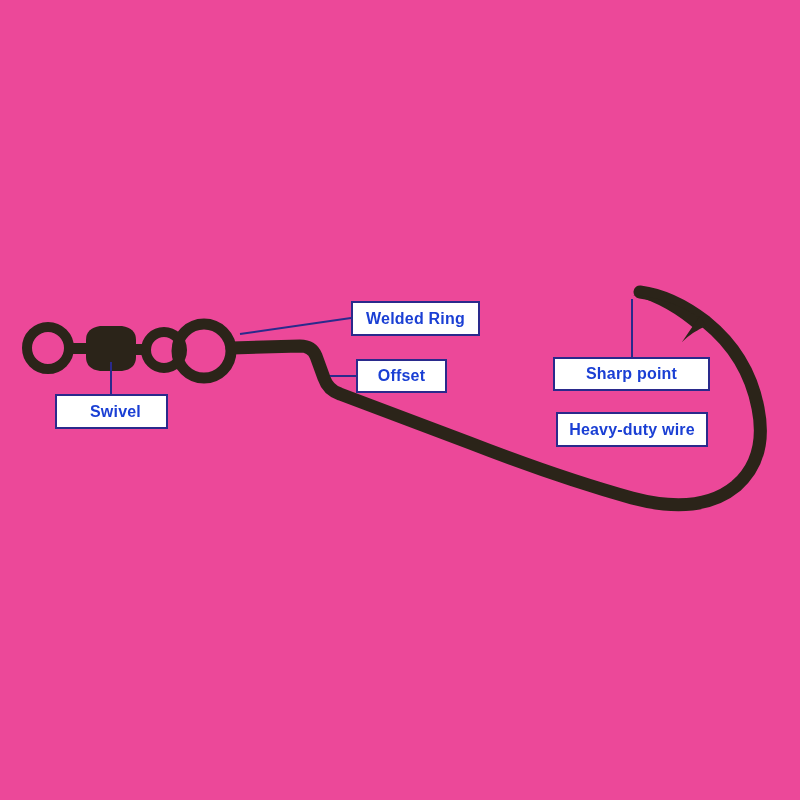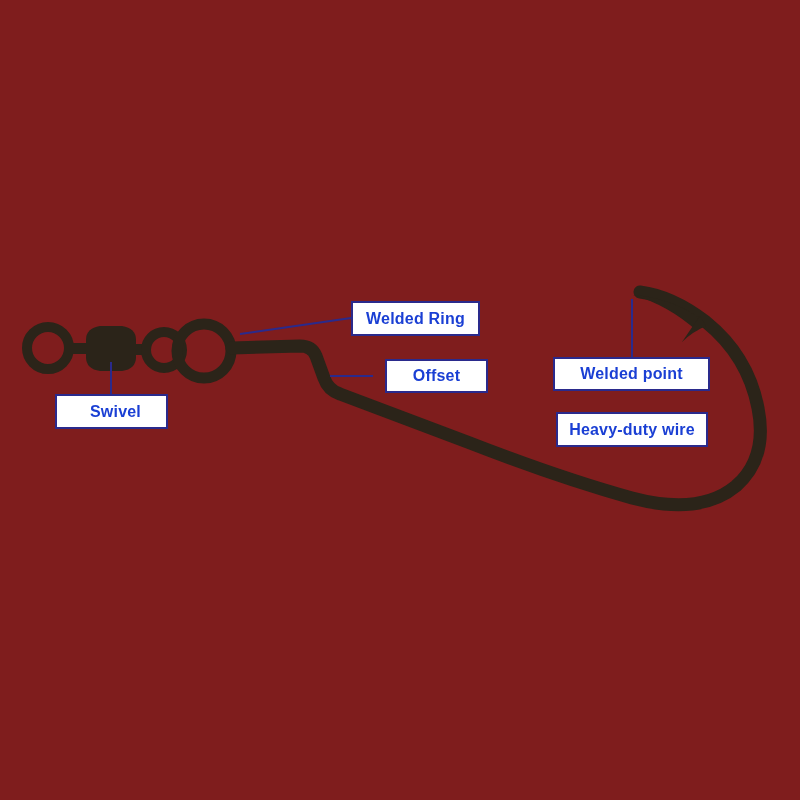--- a/index.html
+++ b/index.html
@@ -11,21 +11,21 @@
   body {
     width: 800px;
     height: 800px;
     font-family: "Liberation Sans", sans-serif;
     overflow: hidden;
   }
   #diagram-root {
     position: relative;
     width: 800px;
     height: 800px;
-    background: #7f1d1d;
+    background: #ec4899;
   }
   #diagram-svg {
     position: absolute;
     left: 0;
     top: 0;
     width: 800px;
     height: 800px;
     display: block;
   }
   .callout-box {
@@ -40,21 +40,21 @@
   }
   .callout-label {
     color: #1a3fd4;
     font-family: "Liberation Sans", sans-serif;
     font-weight: bold;
     font-size: 16px;
     letter-spacing: 0.2px;
     line-height: 1;
   }
   #box-welded-ring { left: 351px; top: 301px; width: 129px; height: 35px; }
-  #box-offset      { left: 385px; top: 359px; width: 103px;  height: 34px; }
+  #box-offset      { left: 356px; top: 359px; width: 91px;  height: 34px; }
   #box-sharp-point { left: 553px; top: 357px; width: 157px; height: 34px; }
   #box-heavy-wire  { left: 556px; top: 412px; width: 152px; height: 35px; }
   #box-swivel      { left: 55px;  top: 394px; width: 113px; height: 35px; padding-left: 8px; }
 </style>
 </head>
 <body>
 
 <div id="diagram-root">
 
   <svg id="diagram-svg" viewBox="0 0 800 800" xmlns="http://www.w3.org/2000/svg">
@@ -105,21 +105,21 @@
 
   <div class="callout-box" id="box-welded-ring">
     <span class="callout-label">Welded Ring</span>
   </div>
 
   <div class="callout-box" id="box-offset">
     <span class="callout-label">Offset</span>
   </div>
 
   <div class="callout-box" id="box-sharp-point">
-    <span class="callout-label">Welded point</span>
+    <span class="callout-label">Sharp point</span>
   </div>
 
   <div class="callout-box" id="box-heavy-wire">
     <span class="callout-label">Heavy-duty wire</span>
   </div>
 
   <div class="callout-box" id="box-swivel">
     <span class="callout-label">Swivel</span>
   </div>
 

